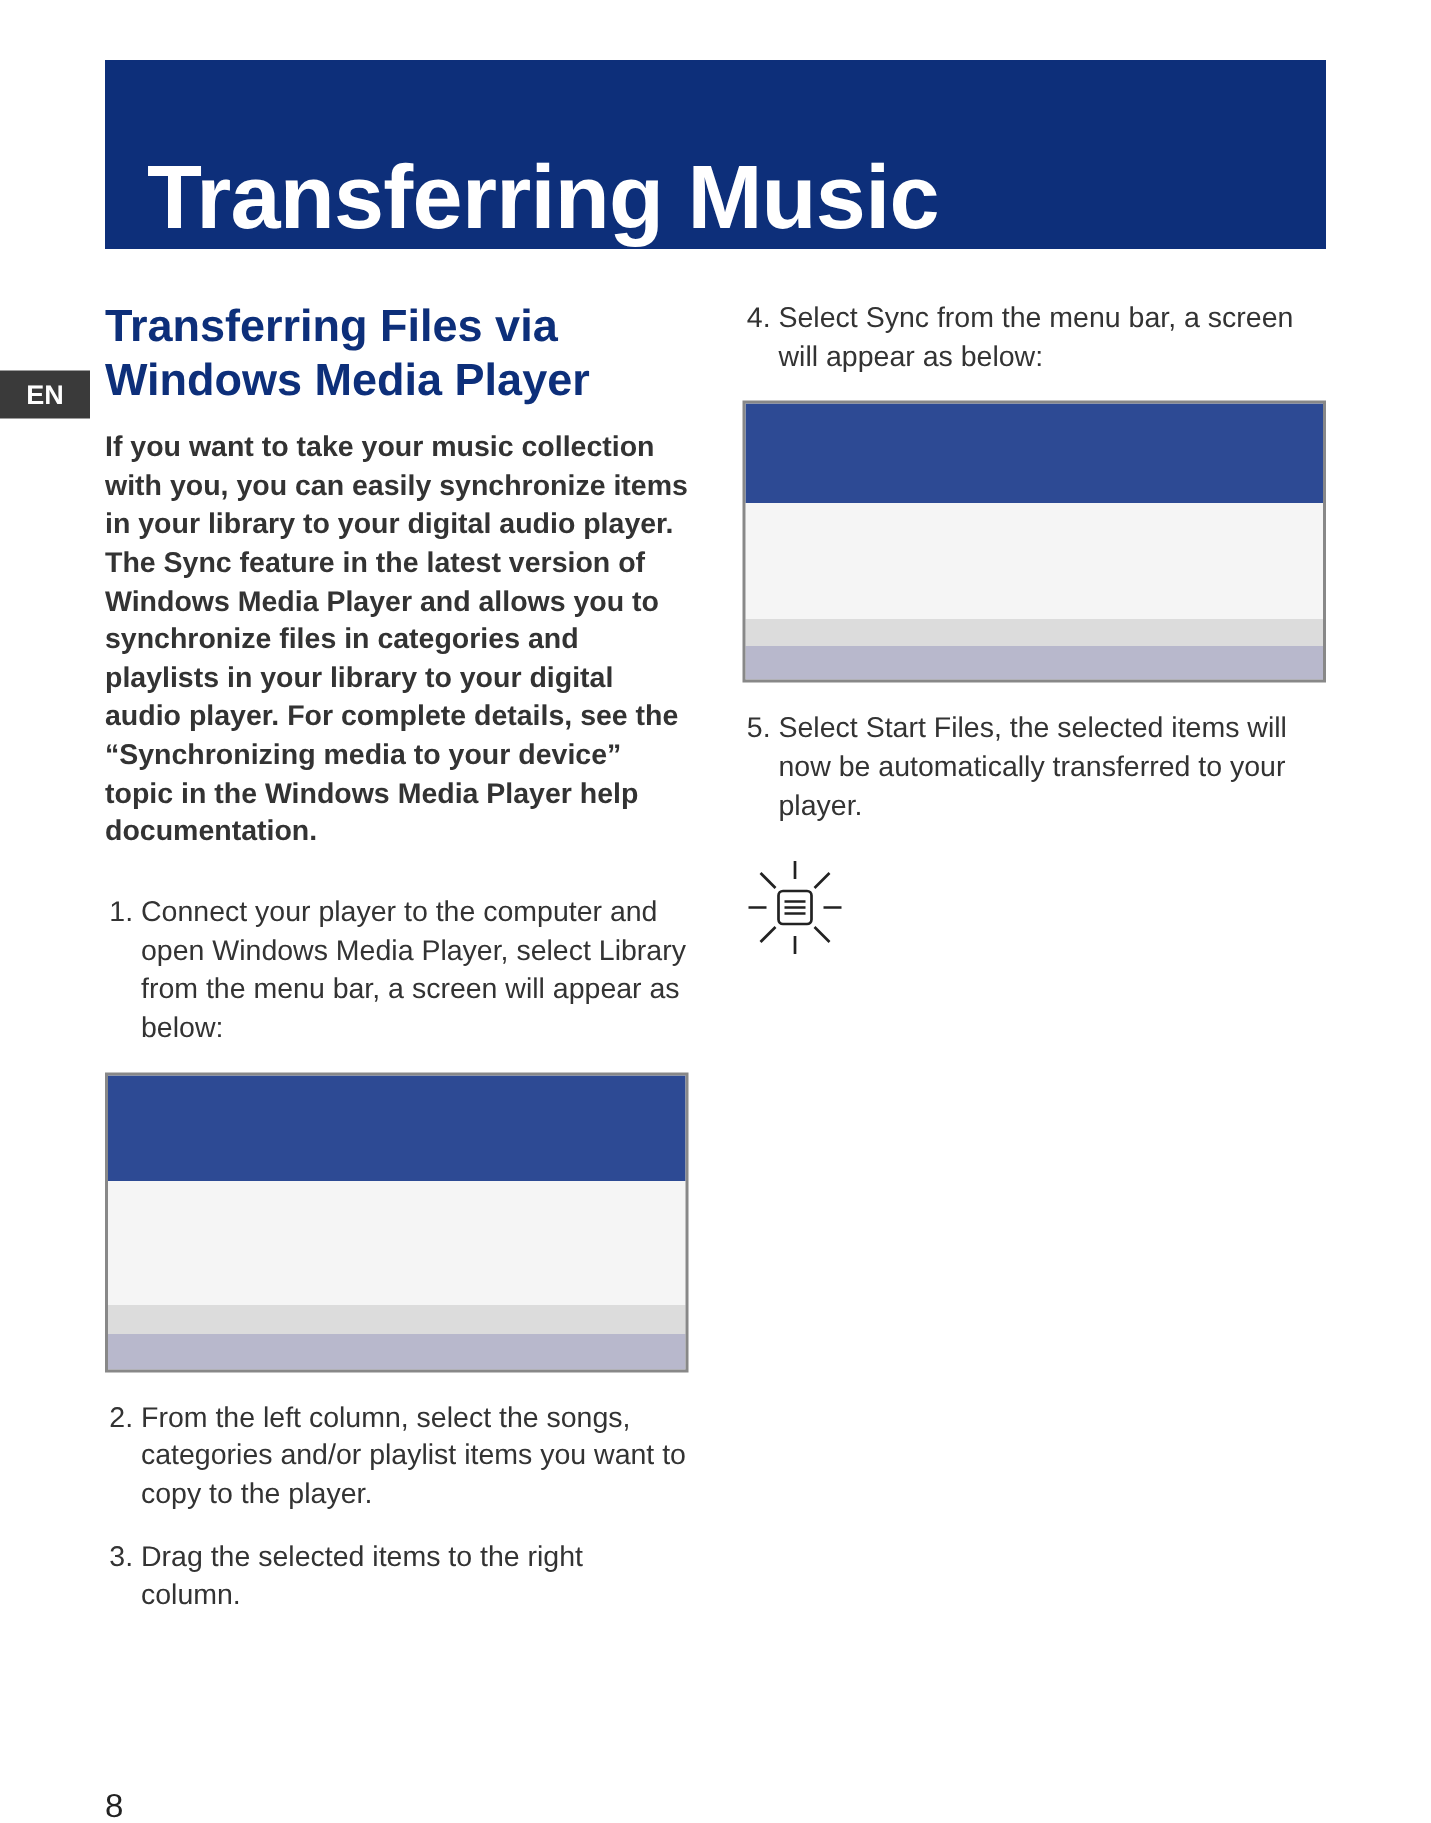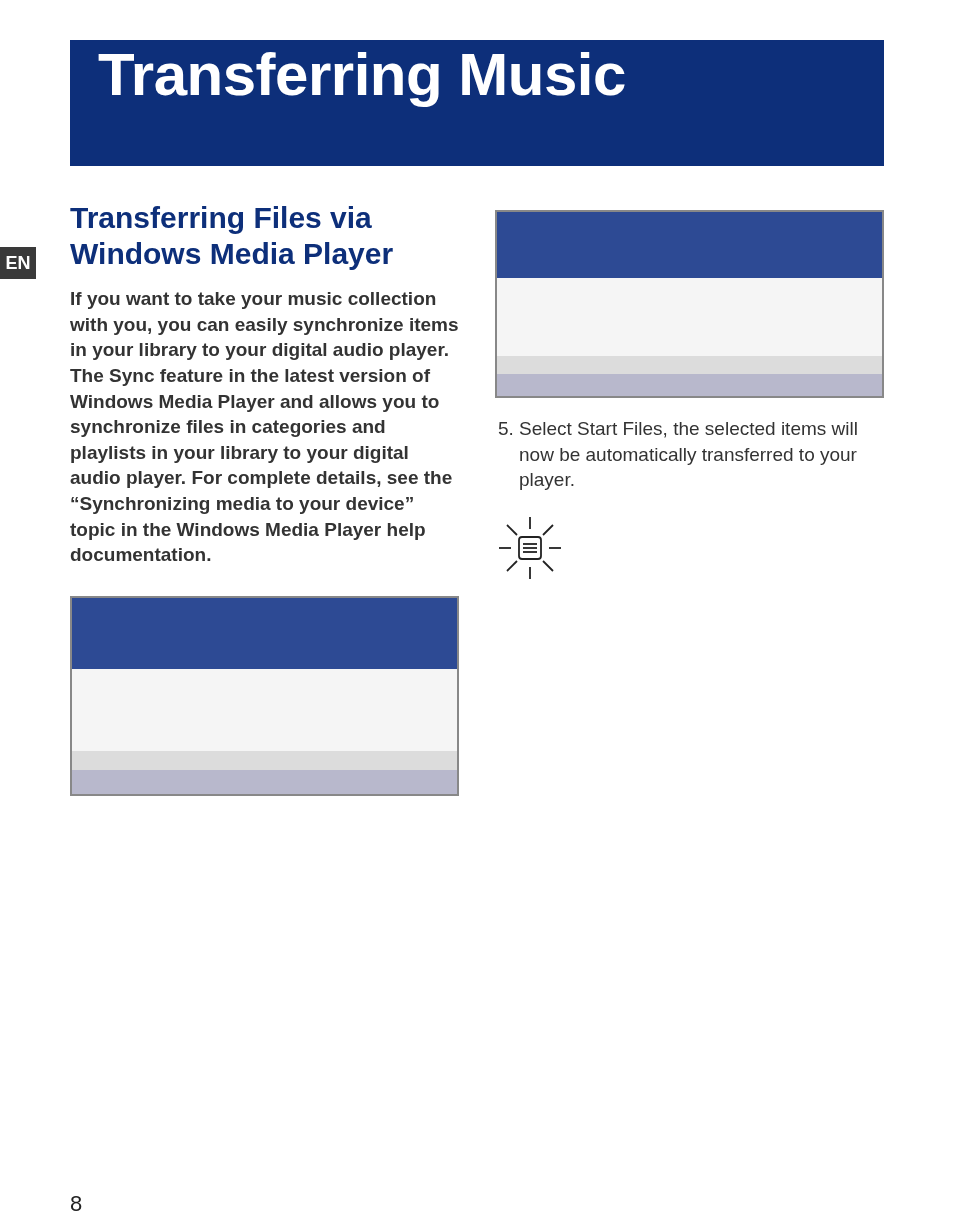--- a/index.html
+++ b/index.html
@@ -16,35 +16,35 @@
     height: 1215px;
     position: relative;
     box-sizing: border-box;
     padding: 0 70px 0 70px;
   }
   .banner {
     height: 126px;
     background: #0d2f7a;
     margin-top: 40px;
     display: flex;
-    align-items: flex-start;
+    align-items: flex-end;
     padding-left: 28px;
     box-sizing: border-box;
   }
   .banner-title {
     color: #ffffff;
     font-size: 60px;
     font-weight: 800;
     letter-spacing: -0.5px;
   }
   .lang-tab {
     position: absolute;
     left: 0;
     top: 207px;
-    width: 36px;
+    width: 60px;
     height: 32px;
     background: #3a3a3a;
     color: #fff;
     font-weight: 800;
     font-size: 18px;
     display: flex;
     align-items: center;
     justify-content: center;
   }
   .content {
@@ -117,26 +117,36 @@
     <span class="banner-title">Transferring Music</span>
   </div>
 
   <div class="lang-tab">EN</div>
 
   <div class="content">
     <div class="col">
       <h2 class="section">Transferring Files via Windows Media Player</h2>
       <p class="body">If you want to take your music collection with you, you can easily synchronize items in your library to your digital audio player. The Sync feature in the latest version of Windows Media Player and allows you to synchronize files in categories and playlists in your library to your digital audio player.  For complete details, see the “Synchronizing media to your device” topic in the Windows Media Player help documentation.</p>
 
+      <ol class="steps" start="1">
+        <li>Connect your player to the computer and open Windows Media Player, select Library from the menu bar, a screen will appear as below:</li>
+      </ol>
 
       <div class="screenshot"></div>
 
+      <ol class="steps" start="2">
+        <li>From the left column, select the songs, categories and/or playlist items you want to copy to the player.</li>
+        <li>Drag the selected items to the right column.</li>
+      </ol>
     </div>
 
     <div class="col">
+      <ol class="steps" start="4">
+        <li>Select Sync from the menu bar, a screen will appear as below:</li>
+      </ol>
 
       <div class="screenshot sync"></div>
 
       <ol class="steps" start="5">
         <li>Select Start Files, the selected items will now be automatically transferred to your player.</li>
       </ol>
 
       <div class="note-icon">
         <svg viewBox="0 0 70 70" width="70" height="70">
           <g stroke="#222" stroke-width="1.8" fill="none">

